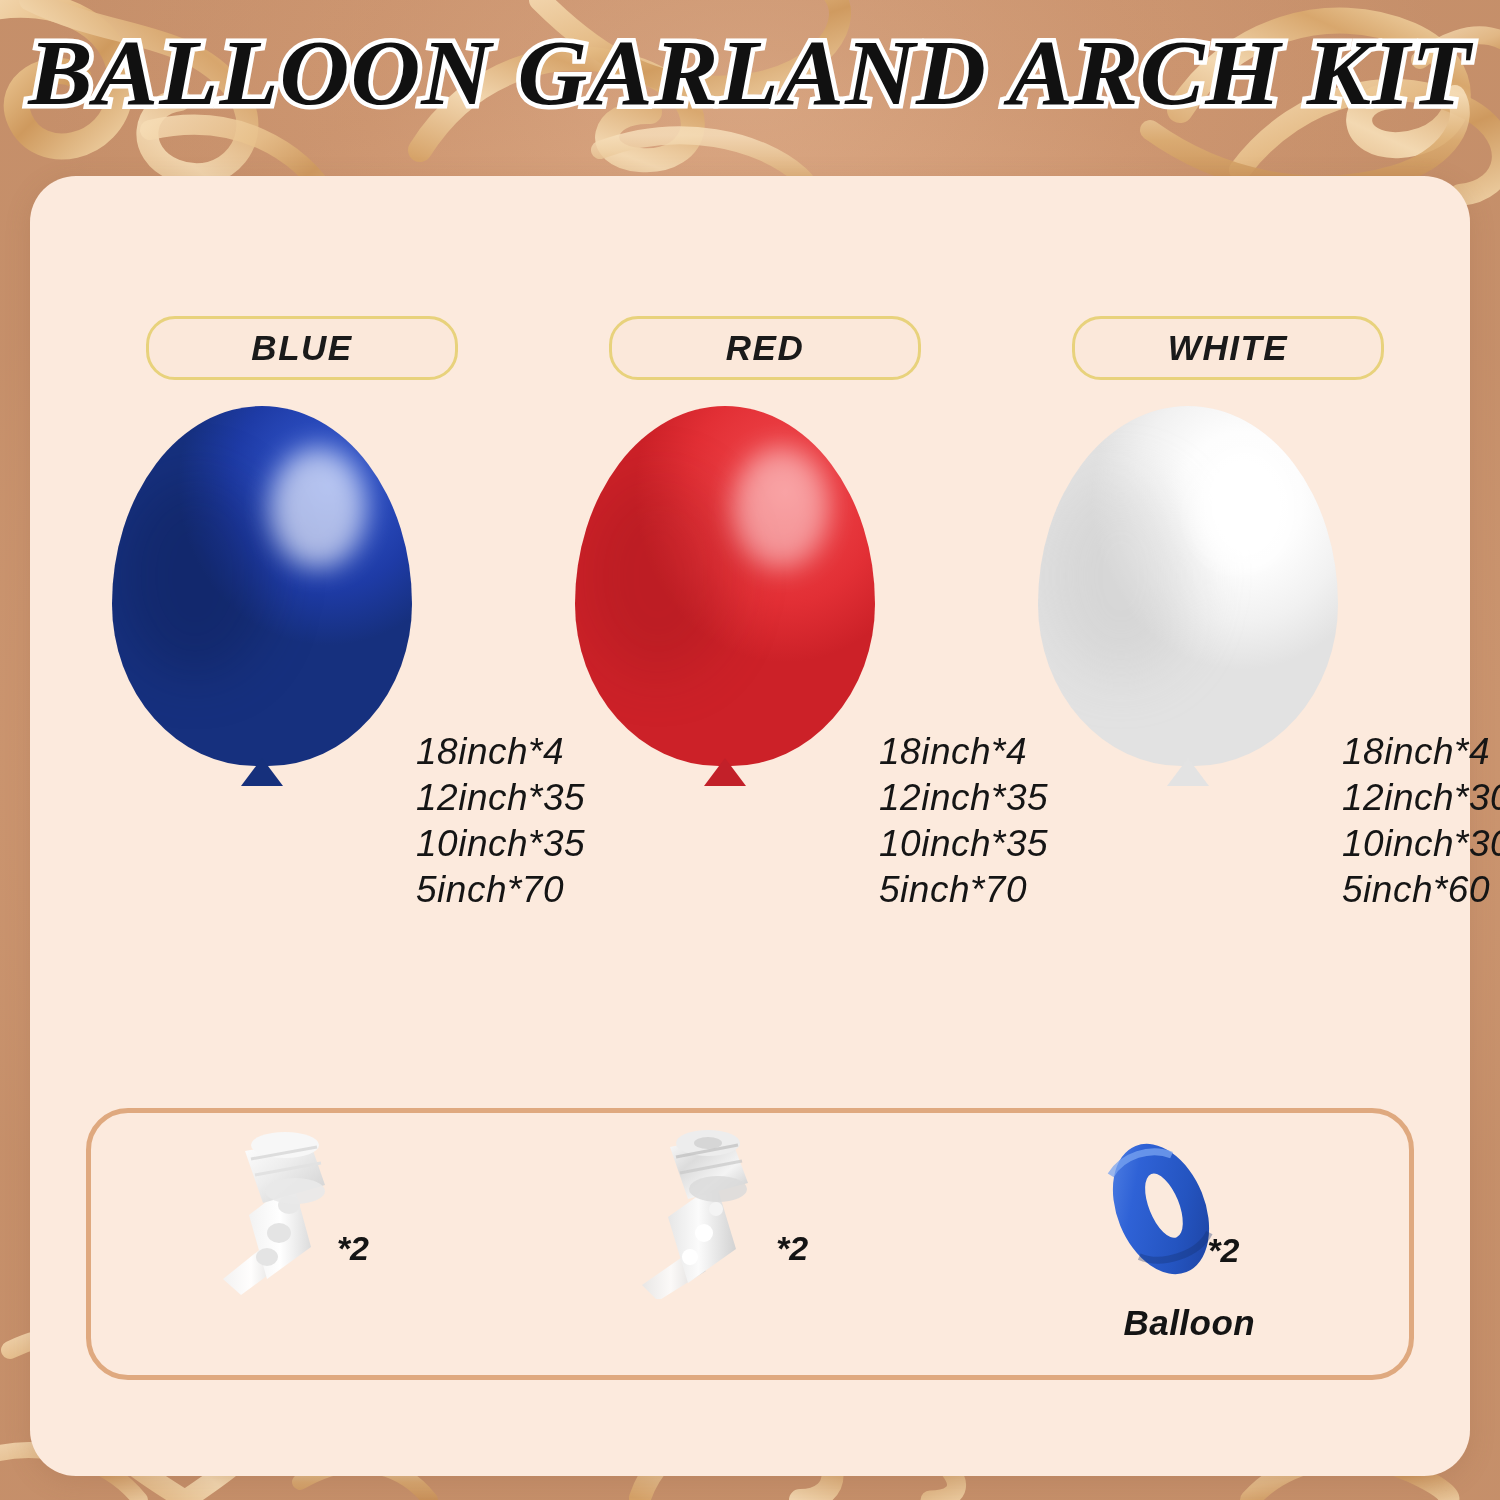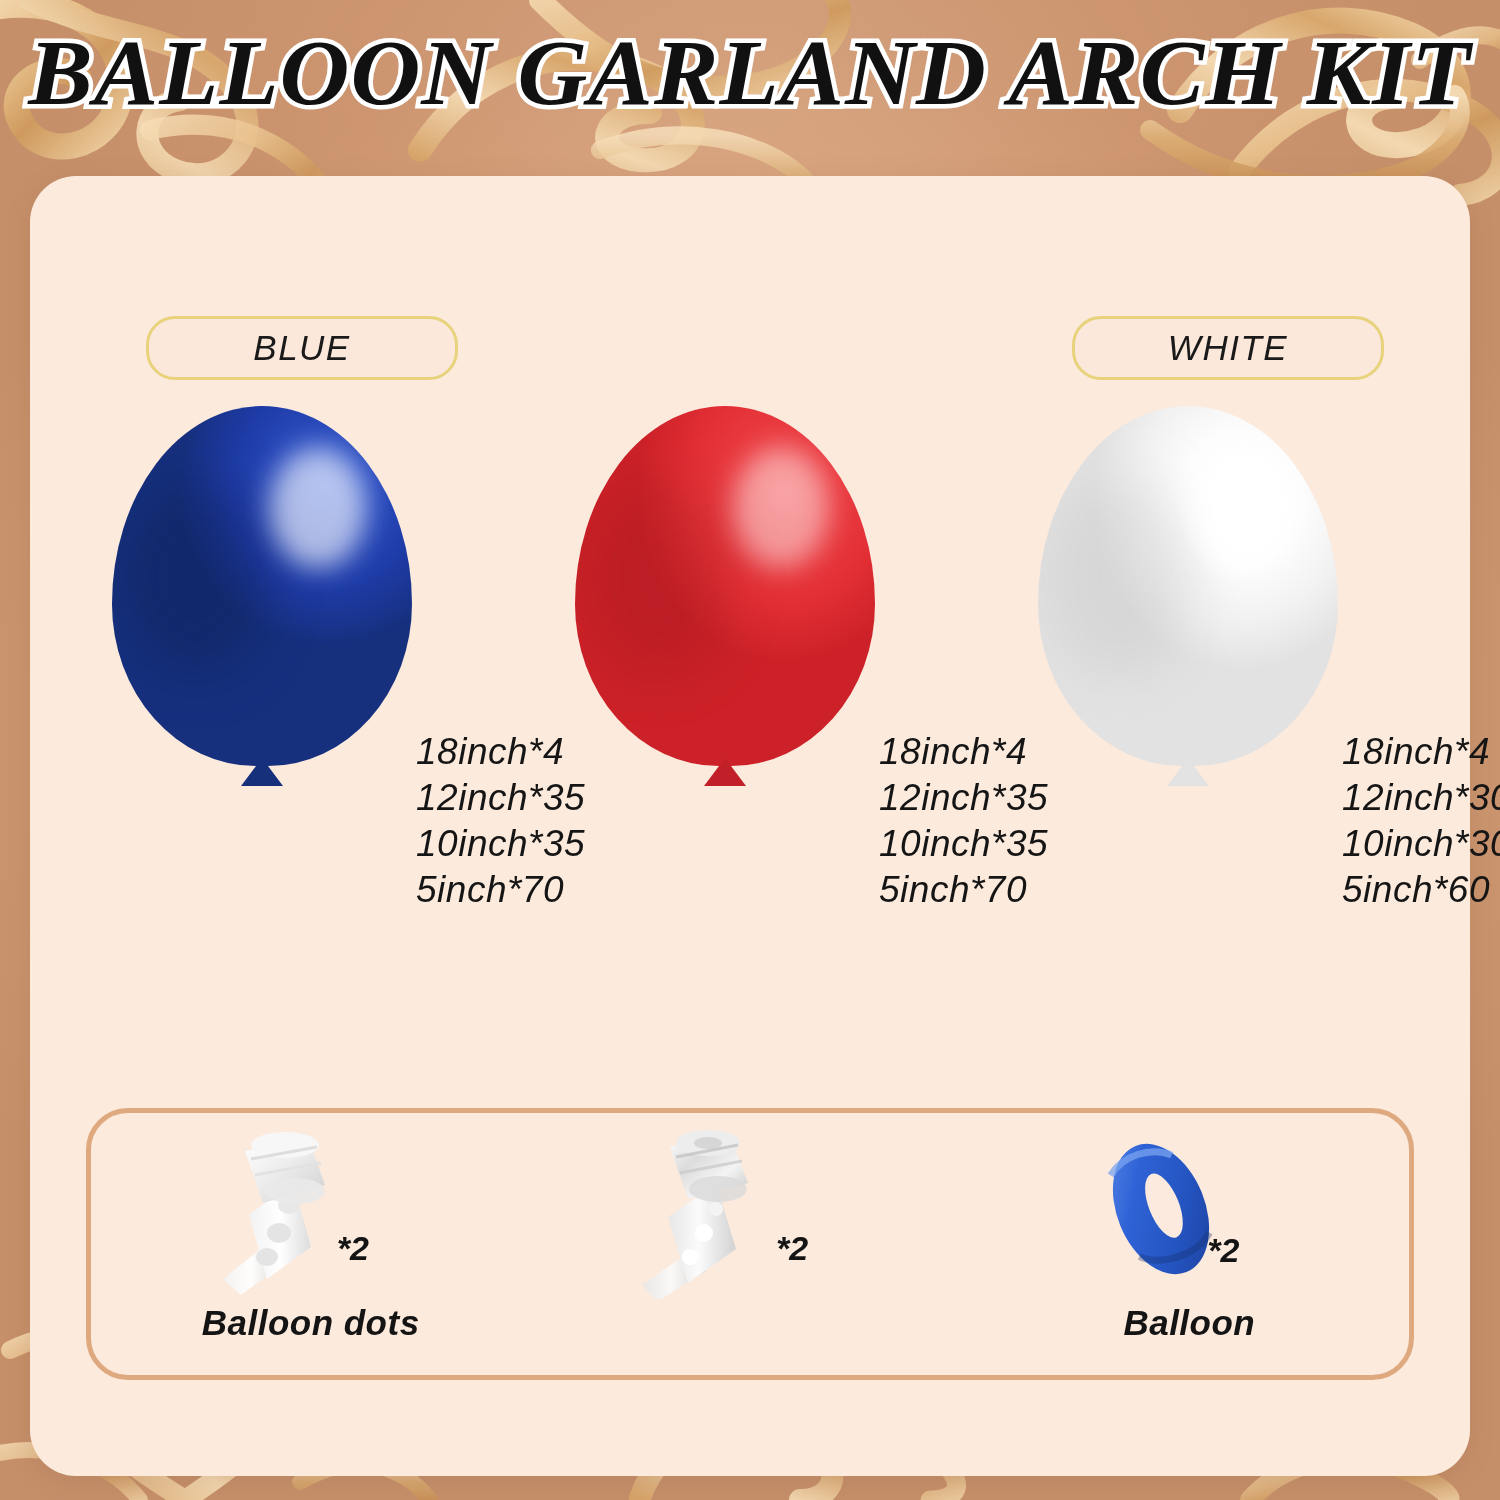--- a/index.html
+++ b/index.html
@@ -102,21 +102,21 @@
     height: 58px;
     border: 3px solid #e8d27c;
     border-radius: 29px;
     background: #fbe8da;
     display: flex;
     align-items: center;
     justify-content: center;
   }
   .pill-label {
     font-family: "Liberation Sans", sans-serif;
-    font-weight: normal;
+    font-weight: bold;
     font-style: italic;
     font-size: 35px;
     letter-spacing: 1.5px;
     color: #1a1a1a;
   }
 
   
   .balloon {
     position: absolute;
     top: 90px;
@@ -334,20 +334,23 @@
         </div>
         <div class="specs">
           <div>18inch*4</div>
           <div>12inch*35</div>
           <div>10inch*35</div>
           <div>5inch*70</div>
         </div>
       </div>
 
       <div class="col">
+        <div class="pill">
+          <span class="pill-label">RED</span>
+        </div>
         <div class="balloon b-red">
           <div class="balloon-body">
             <div class="sheen2"></div>
             <div class="sheen"></div>
           </div>
           <div class="balloon-neck"></div>
         </div>
         <div class="specs">
           <div>18inch*4</div>
           <div>12inch*35</div>
@@ -398,21 +401,20 @@
             <ellipse cx="86" cy="104" rx="12" ry="10" fill="#e4e4e4"></ellipse>
             <ellipse cx="74" cy="128" rx="11" ry="9" fill="#e4e4e4"></ellipse>
             <ellipse cx="96" cy="76" rx="11" ry="9" fill="#e8e8e8"></ellipse>
             <path d="M52,22 L116,10 L132,56 L70,74 Z" fill="url(#dotg)"></path>
             <ellipse cx="92" cy="16" rx="34" ry="13" fill="#f7f7f7"></ellipse>
             <path d="M58,30 L124,18" stroke="#dddddd" stroke-width="3" fill="none"></path>
             <path d="M62,46 L128,34" stroke="#e2e2e2" stroke-width="3" fill="none"></path>
             <ellipse cx="102" cy="62" rx="30" ry="13" fill="#e9e9e9" opacity="0.9"></ellipse>
           </svg>
           <div class="acc-qty">*2</div>
-          <div class="acc-name">Balloon dots</div>
         </div>
 
         <div class="acc acc-2">
           <svg class="acc-art" viewBox="0 0 200 170">
             <defs>
               <linearGradient id="clg" x1="0" y1="0" x2="1" y2="1">
                 <stop offset="0%" stop-color="#ffffff"></stop>
                 <stop offset="35%" stop-color="#dcdcdc"></stop>
                 <stop offset="65%" stop-color="#f4f4f4"></stop>
                 <stop offset="100%" stop-color="#c6c6c6"></stop>

